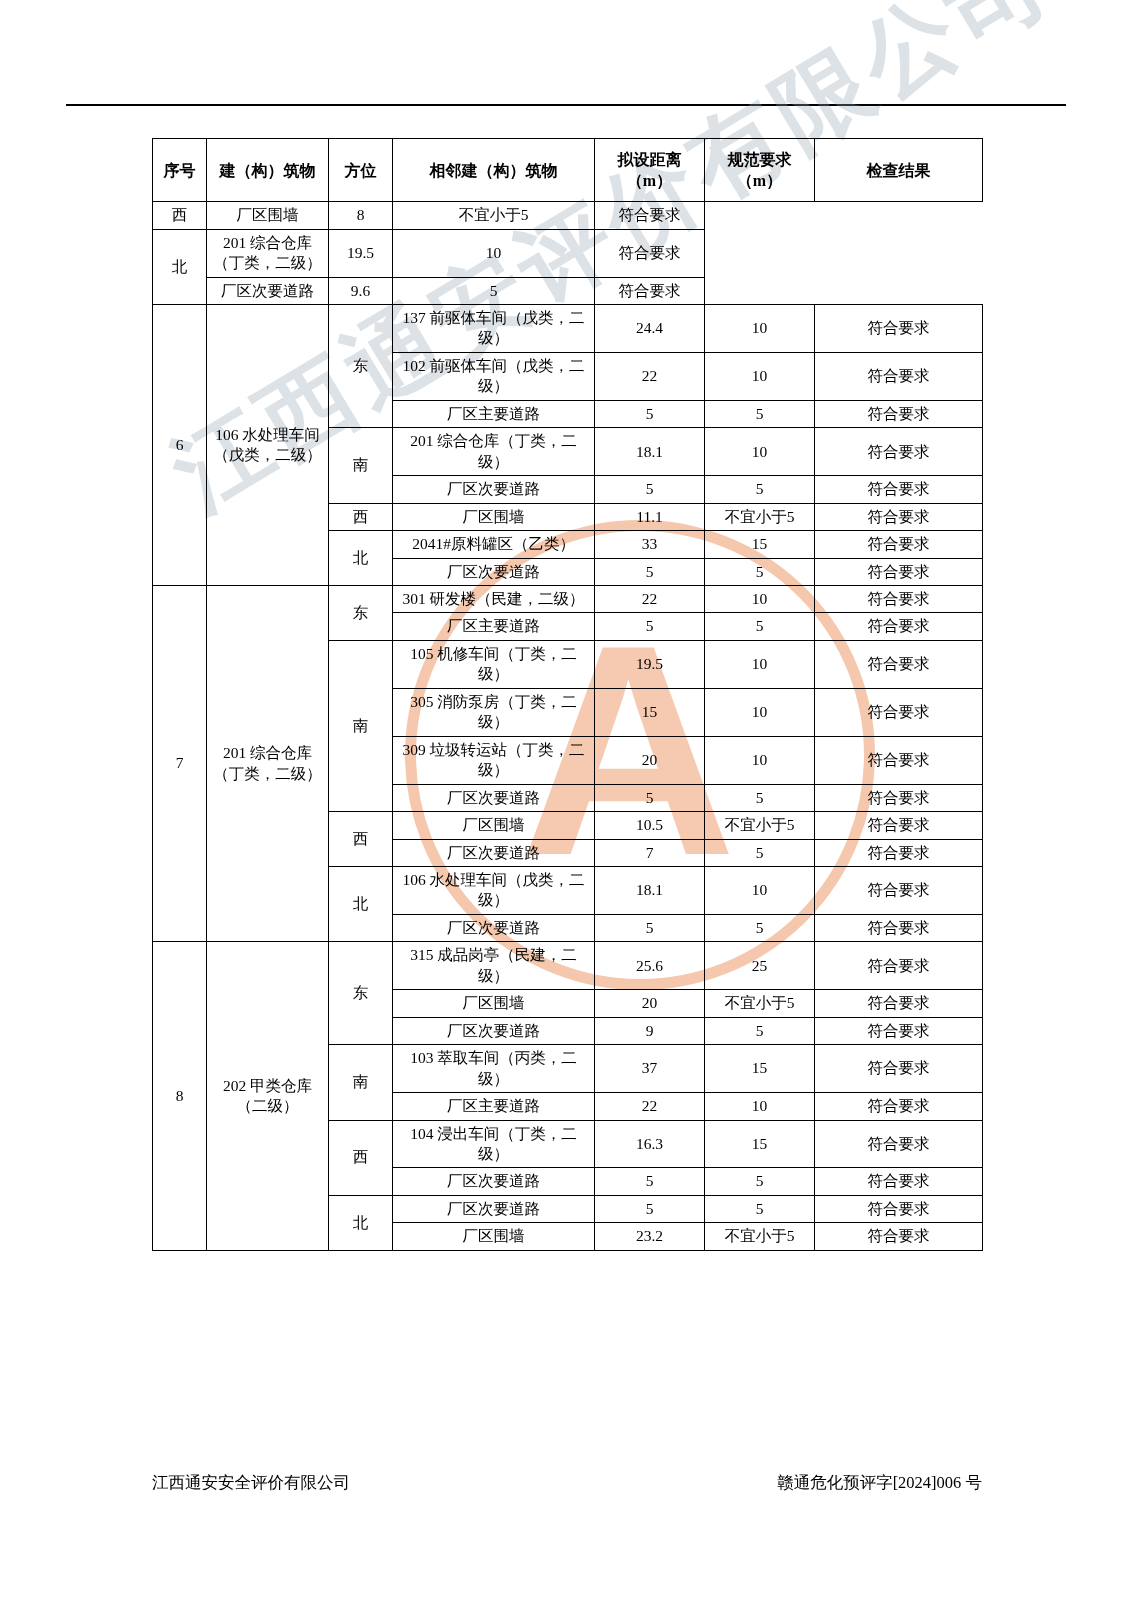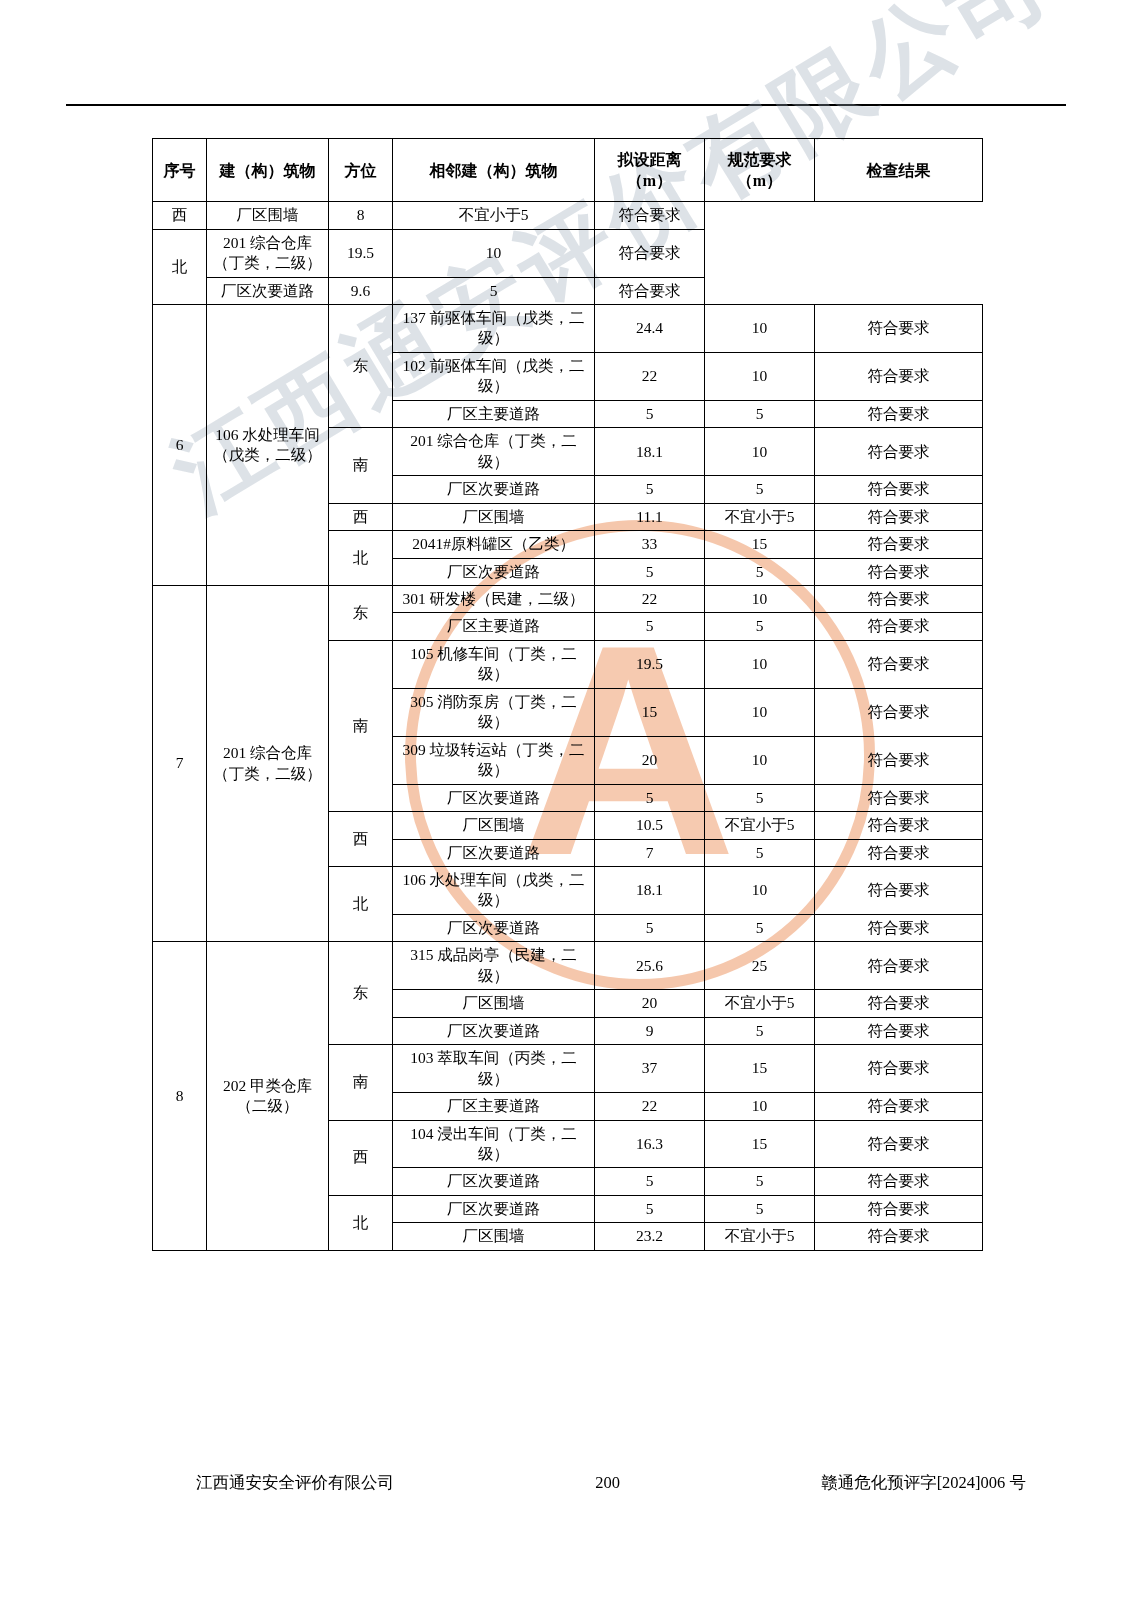--- a/index.html
+++ b/index.html
@@ -142,21 +142,20 @@
   .footer {
     position: absolute;
     left: 152px;
     top: 1472px;
     width: 830px;
     display: flex;
     justify-content: space-between;
     align-items: center;
     font-size: 16.5px;
     z-index: 10;
-    margin-left: 44px;
   }
   .footer .f-center { flex: 1; text-align: center; }
   .footer .f-right { text-align: right; }
 </style>
 </head>
 <body>
 
 <div class="page">
 
   <div class="header-rule"></div>
@@ -389,17 +388,16 @@
             <td class="val">23.2</td>
             <td class="val">不宜小于5</td>
             <td class="val">符合要求</td>
           </tr>
         </tbody>
     </table>
   </div>
 
   <div class="footer">
     <div class="f-left">江西通安安全评价有限公司</div>
-    <div class="f-center">200</div>
     <div class="f-right">赣通危化预评字[2024]006 号</div>
   </div>
 
 </div>
 
 </body></html>

